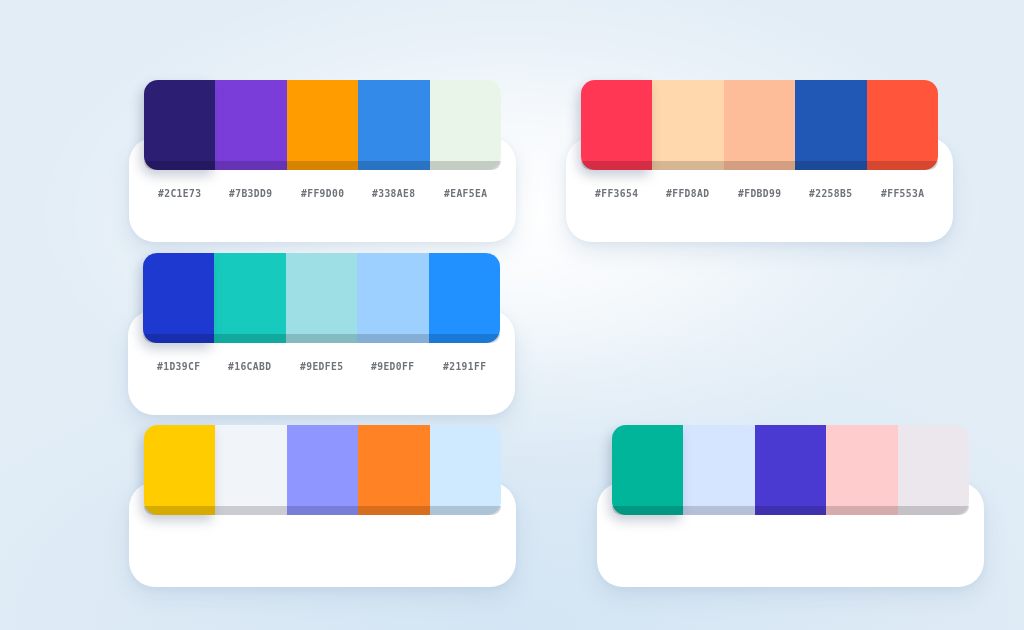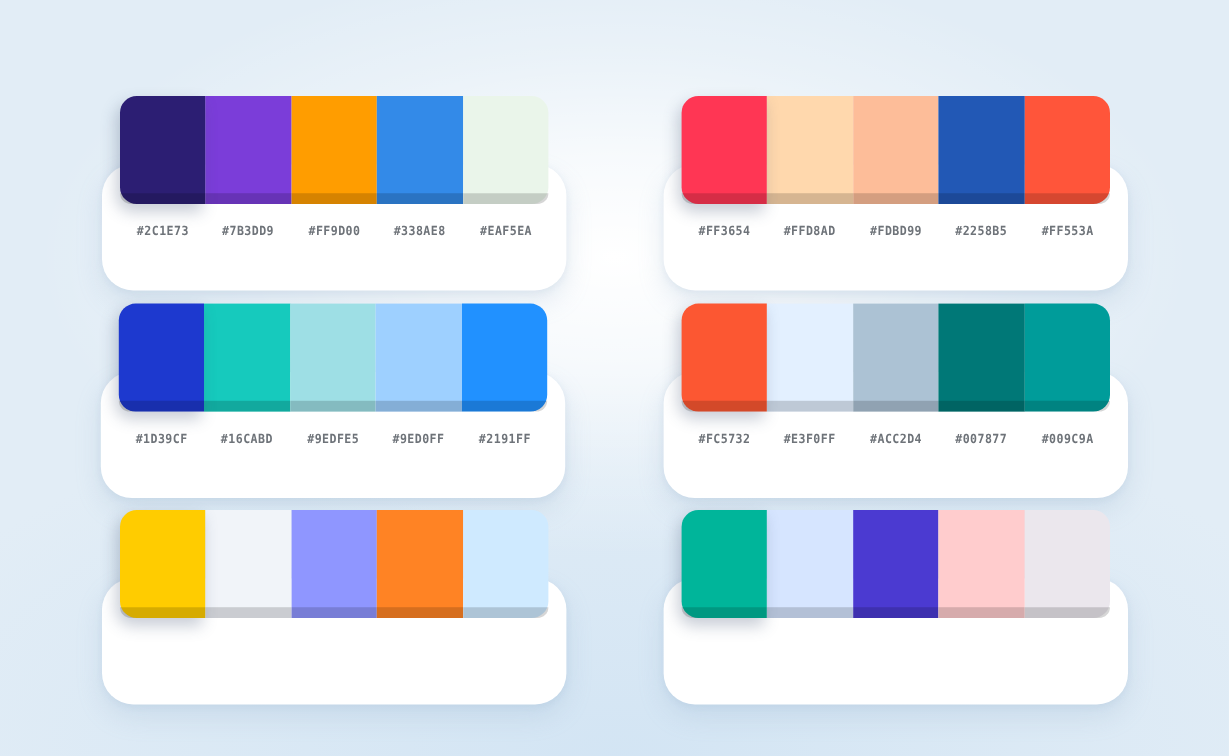--- a/index.html
+++ b/index.html
@@ -19,21 +19,21 @@
   
   .bg-glow {
     position:absolute; inset:0;
     background:
       radial-gradient(ellipse 62% 52% at 50% 34%, #ffffff 0%, rgba(255,255,255,0.72) 26%, rgba(255,255,255,0.28) 52%, rgba(255,255,255,0) 76%),
       radial-gradient(ellipse 90% 70% at 50% 100%, rgba(206,226,243,0.75) 0%, rgba(206,226,243,0) 70%);
     pointer-events:none;
   }
 
   .board {
-    position:absolute; inset:0;
+    position:absolute; inset:0;margin-left:44px;
   }
 
   
   .palette {
     position:absolute;
     width:387px;
     height:162px;
   }
 
   
@@ -135,21 +135,21 @@
         <div class="swatch" title="#EAF5EA" style="background: rgb(234, 245, 234);"></div>
       </div>
       <div class="label-row">
         <div class="hex-label">#2C1E73</div>
         <div class="hex-label">#7B3DD9</div>
         <div class="hex-label">#FF9D00</div>
         <div class="hex-label">#338AE8</div>
         <div class="hex-label">#EAF5EA</div>
       </div>
     </div>
-    <div class="palette" style="left: 553px; top: 80px;">
+    <div class="palette" style="left: 522px; top: 80px;">
       <div class="card-sheet"></div>
       <div class="swatch-bar">
         <div class="swatch" title="#FF3654" style="background: rgb(255, 54, 84);"></div>
         <div class="swatch" title="#FFD8AD" style="background: rgb(255, 216, 173);"></div>
         <div class="swatch" title="#FDBD99" style="background: rgb(253, 189, 153);"></div>
         <div class="swatch" title="#2258B5" style="background: rgb(34, 88, 181);"></div>
         <div class="swatch" title="#FF553A" style="background: rgb(255, 85, 58);"></div>
       </div>
       <div class="label-row">
         <div class="hex-label">#FF3654</div>
@@ -169,37 +169,20 @@
         <div class="swatch" title="#2191FF" style="background: rgb(33, 145, 255);"></div>
       </div>
       <div class="label-row">
         <div class="hex-label">#1D39CF</div>
         <div class="hex-label">#16CABD</div>
         <div class="hex-label">#9EDFE5</div>
         <div class="hex-label">#9ED0FF</div>
         <div class="hex-label">#2191FF</div>
       </div>
     </div>
-    <div class="palette" style="left: 553px; top: 253px;">
-      <div class="card-sheet"></div>
-      <div class="swatch-bar">
-        <div class="swatch" title="#FC5732" style="background: rgb(252, 87, 50);"></div>
-        <div class="swatch" title="#E3F0FF" style="background: rgb(227, 240, 255);"></div>
-        <div class="swatch" title="#ACC2D4" style="background: rgb(172, 194, 212);"></div>
-        <div class="swatch" title="#007877" style="background: rgb(0, 120, 119);"></div>
-        <div class="swatch" title="#009C9A" style="background: rgb(0, 156, 154);"></div>
-      </div>
-      <div class="label-row">
-        <div class="hex-label">#FC5732</div>
-        <div class="hex-label">#E3F0FF</div>
-        <div class="hex-label">#ACC2D4</div>
-        <div class="hex-label">#007877</div>
-        <div class="hex-label">#009C9A</div>
-      </div>
-    </div>
     <div class="palette" style="left: 85px; top: 425px;">
       <div class="card-sheet"></div>
       <div class="swatch-bar">
         <div class="swatch" title="#FFCC00" style="background: rgb(255, 204, 0);"></div>
         <div class="swatch" title="#F1F4F9" style="background: rgb(241, 244, 249);"></div>
         <div class="swatch" title="#8F96FF" style="background: rgb(143, 150, 255);"></div>
         <div class="swatch" title="#FF8324" style="background: rgb(255, 131, 36);"></div>
         <div class="swatch" title="#CFEAFF" style="background: rgb(207, 234, 255);"></div>
       </div>
     </div>

